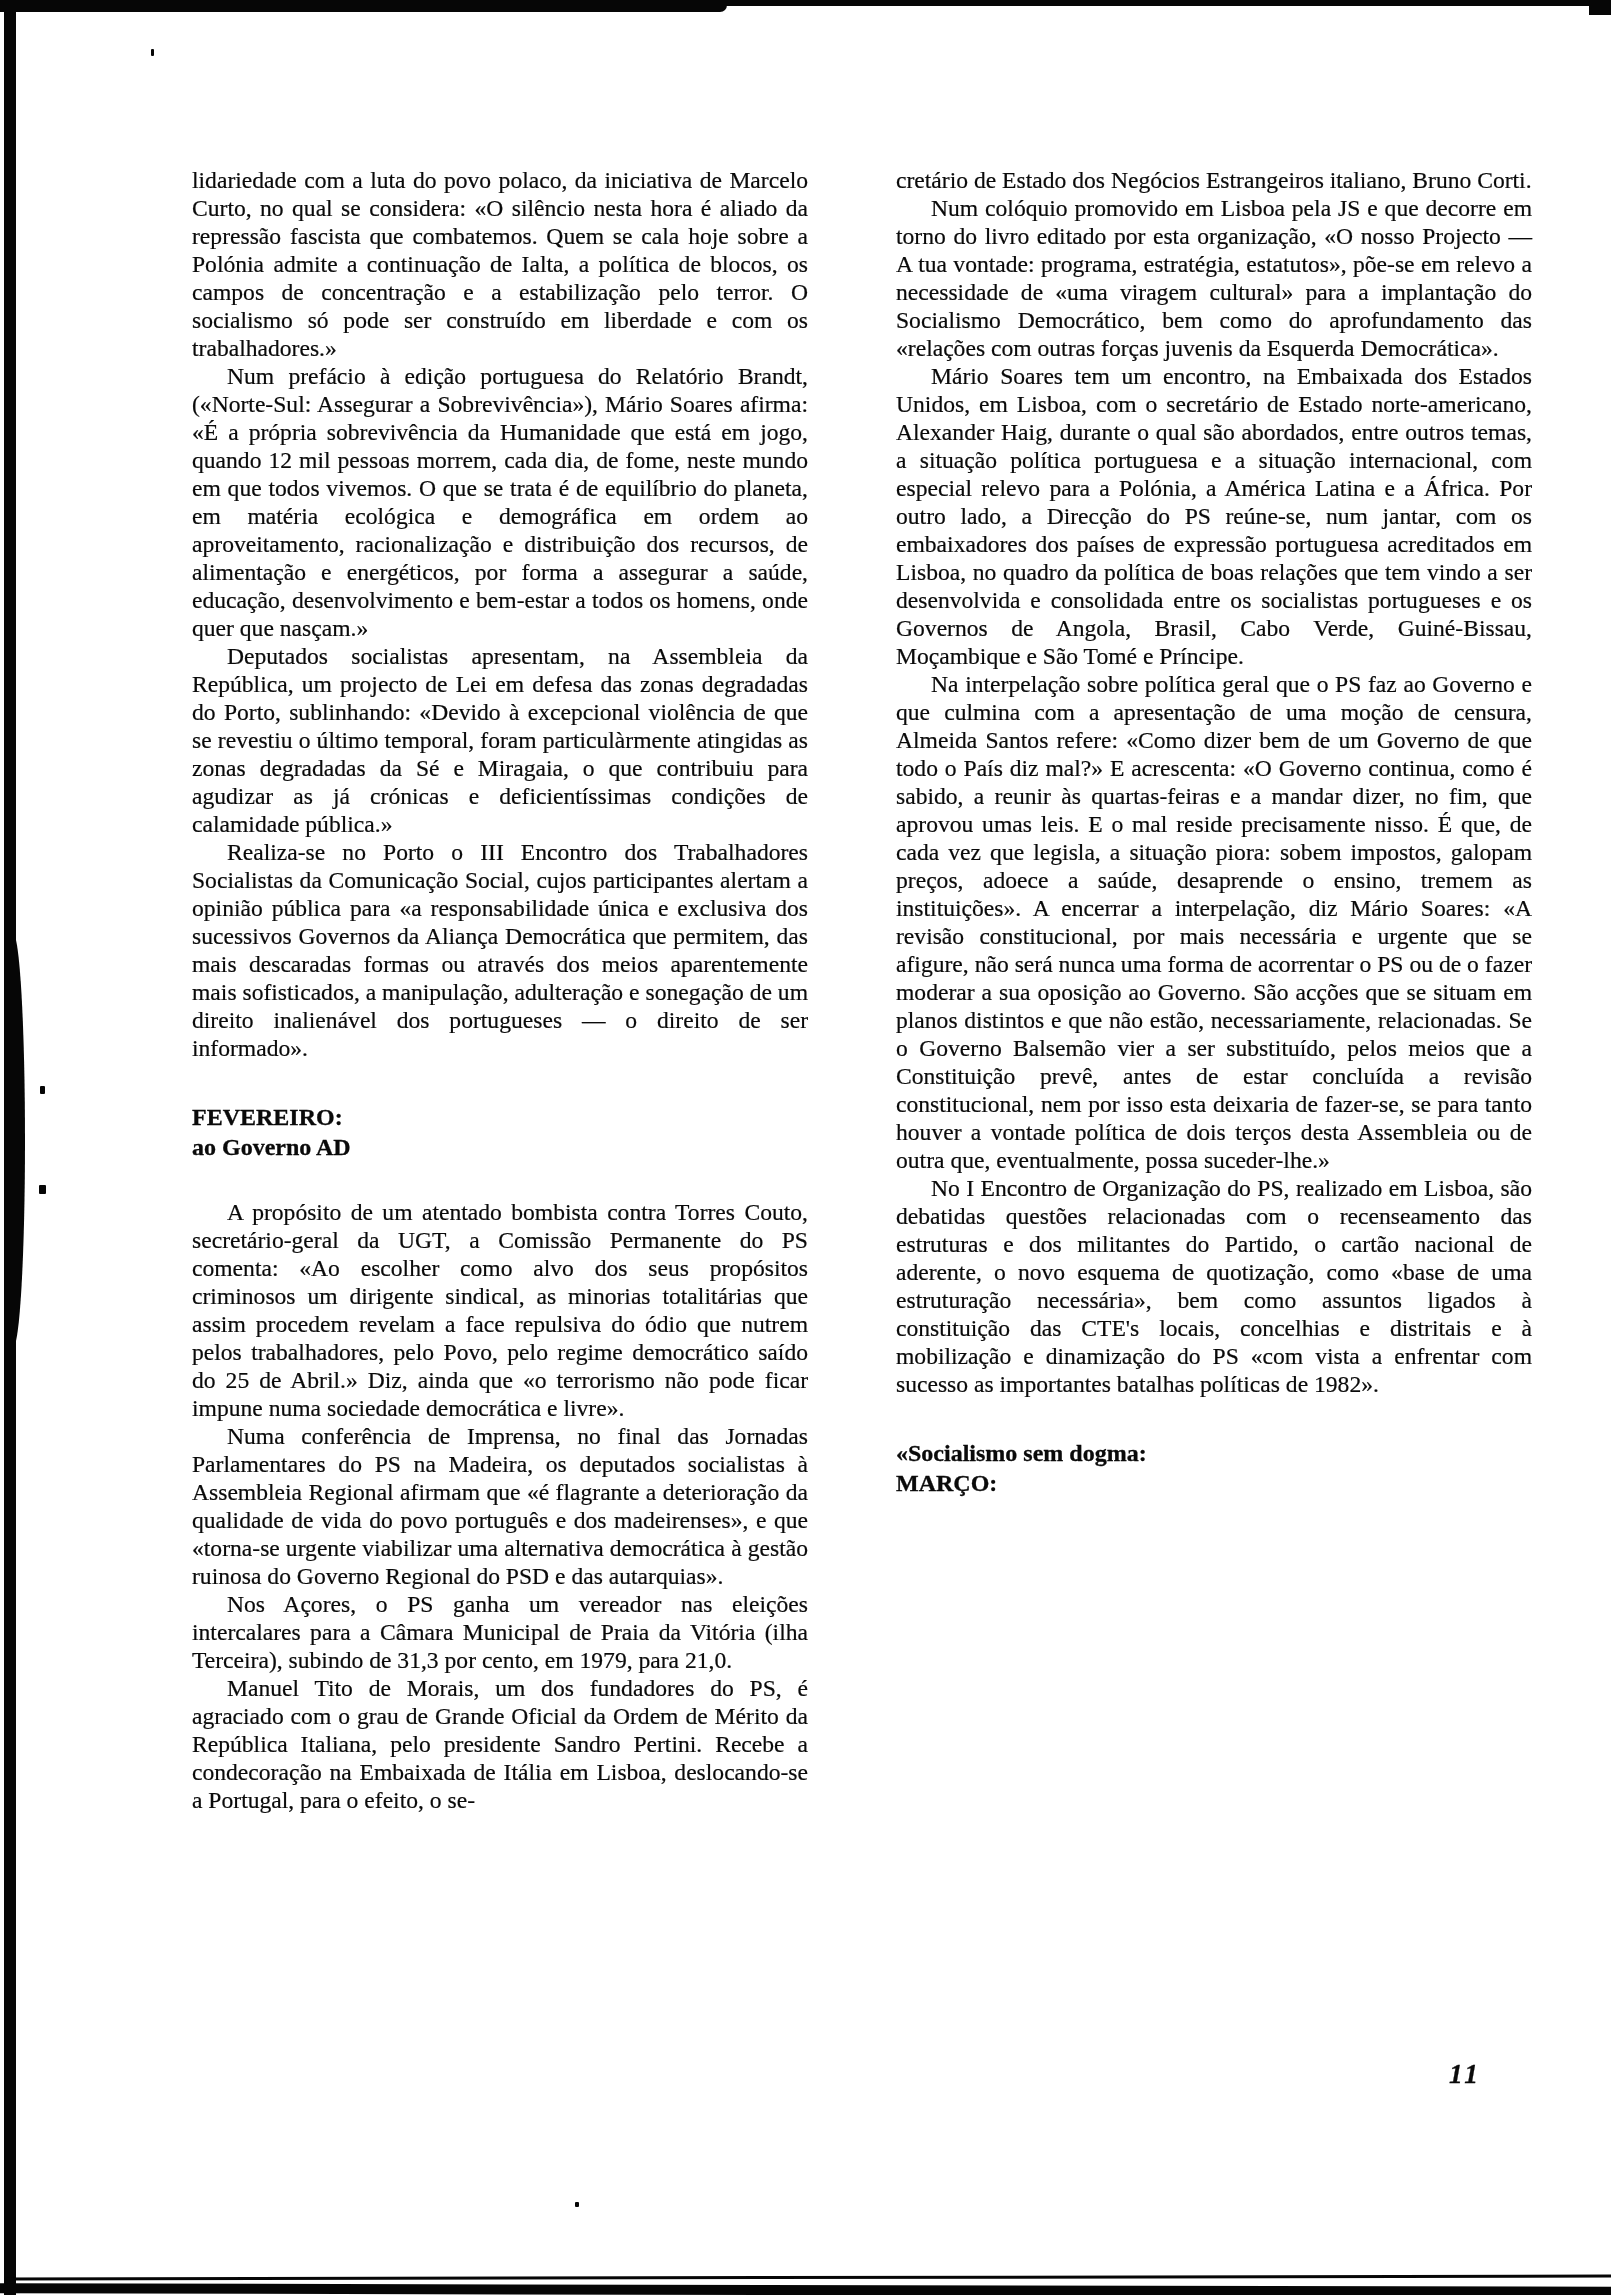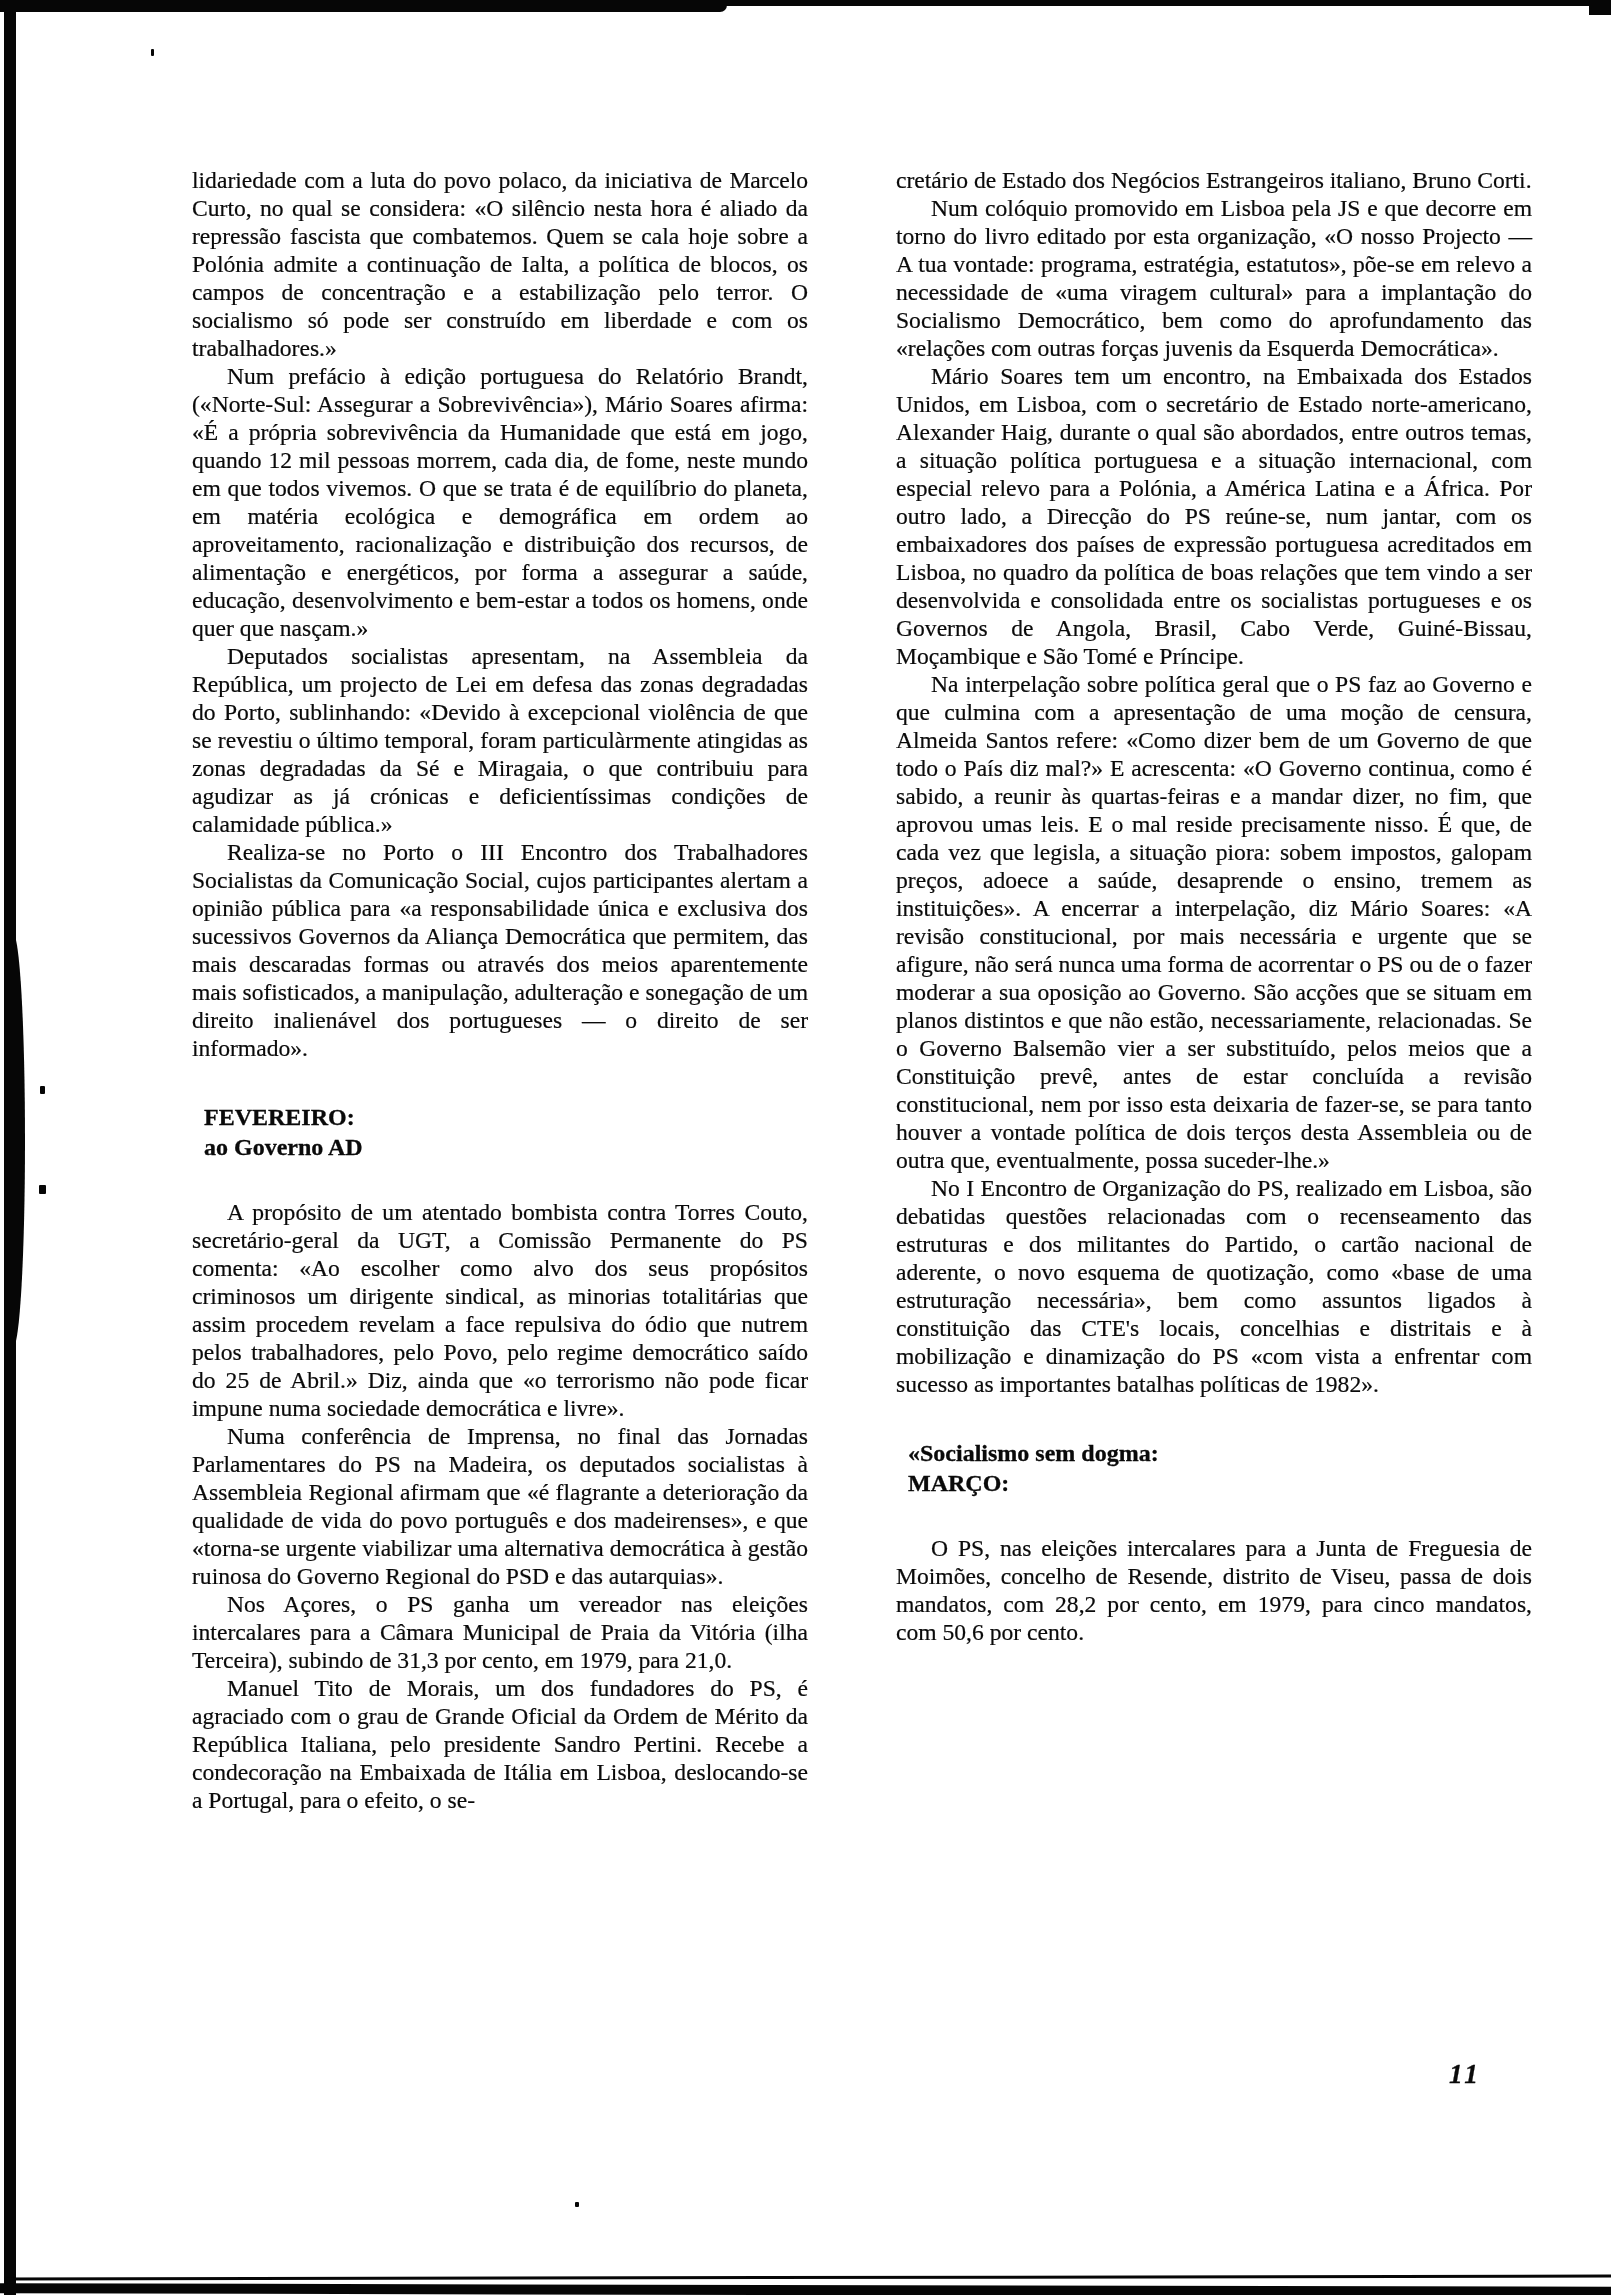--- a/index.html
+++ b/index.html
@@ -73,21 +73,21 @@
   .column p {
     margin: 0;
     font-size: 23.6px;
     line-height: 28px;
     text-align: justify;
     -webkit-text-stroke: 0.2px #0a0a0a;
   }
   .column p.ind { text-indent: 35px; }
 
   .section-heading {
-    margin: 41px 0 36px 12px;
+    margin: 41px 0 36px 0;
     font-weight: bold;
     font-size: 24px;
     line-height: 29.5px;
     -webkit-text-stroke: 0.3px #0a0a0a;
   }
 
   .page-number {
     position: absolute;
     left: 1449px;
     top: 2050px;
@@ -136,17 +136,16 @@
   <p class="ind">Num colóquio promovido em Lisboa pela JS e que decorre em torno do livro editado por esta organização, «O nosso Projecto — A tua vontade: programa, estratégia, estatutos», põe-se em relevo a necessidade de «uma viragem cultural» para a implantação do Socialismo Democrático, bem como do aprofundamento das «relações com outras forças juvenis da Esquerda Democrática».</p>
   <p class="ind">Mário Soares tem um encontro, na Embaixada dos Estados Unidos, em Lisboa, com o secretário de Estado norte-americano, Alexander Haig, durante o qual são abordados, entre outros temas, a situação política portuguesa e a situação internacional, com especial relevo para a Polónia, a América Latina e a África. Por outro lado, a Direcção do PS reúne-se, num jantar, com os embaixadores dos países de expressão portuguesa acreditados em Lisboa, no quadro da política de boas relações que tem vindo a ser desenvolvida e consolidada entre os socialistas portugueses e os Governos de Angola, Brasil, Cabo Verde, Guiné-Bissau, Moçambique e São Tomé e Príncipe.</p>
   <p class="ind">Na interpelação sobre política geral que o PS faz ao Governo e que culmina com a apresentação de uma moção de censura, Almeida Santos refere: «Como dizer bem de um Governo de que todo o País diz mal?» E acrescenta: «O Governo continua, como é sabido, a reunir às quartas-feiras e a mandar dizer, no fim, que aprovou umas leis. E o mal reside precisamente nisso. É que, de cada vez que legisla, a situação piora: sobem impostos, galopam preços, adoece a saúde, desaprende o ensino, tremem as instituições». A encerrar a interpelação, diz Mário Soares: «A revisão constitucional, por mais necessária e urgente que se afigure, não será nunca uma forma de acorrentar o PS ou de o fazer moderar a sua oposição ao Governo. São acções que se situam em planos distintos e que não estão, necessariamente, relacionadas. Se o Governo Balsemão vier a ser substituído, pelos meios que a Constituição prevê, antes de estar concluída a revisão constitucional, nem por isso esta deixaria de fazer-se, se para tanto houver a vontade política de dois terços desta Assembleia ou de outra que, eventualmente, possa suceder-lhe.»</p>
   <p class="ind">No I Encontro de Organização do PS, realizado em Lisboa, são debatidas questões relacionadas com o recenseamento das estruturas e dos militantes do Partido, o cartão nacional de aderente, o novo esquema de quotização, como «base de uma estruturação necessária», bem como assuntos ligados à constituição das CTE's locais, concelhias e distritais e à mobilização e dinamização do PS «com vista a enfrentar com sucesso as importantes batalhas políticas de 1982».</p>
 
   <div class="section-heading">
     <div>«Socialismo sem dogma:</div>
     <div>MARÇO:</div>
   </div>
 
-  <p class="ind">O PS, nas eleições intercalares para a Junta de Freguesia de Moimões, concelho de Resende, distrito de Viseu, passa de dois mandatos, com 28,2 por cento, em 1979, para cinco mandatos, com 50,6 por cento.</p>
 </div>
 
 <div class="page-number">11</div>
 
 
 </body></html>

